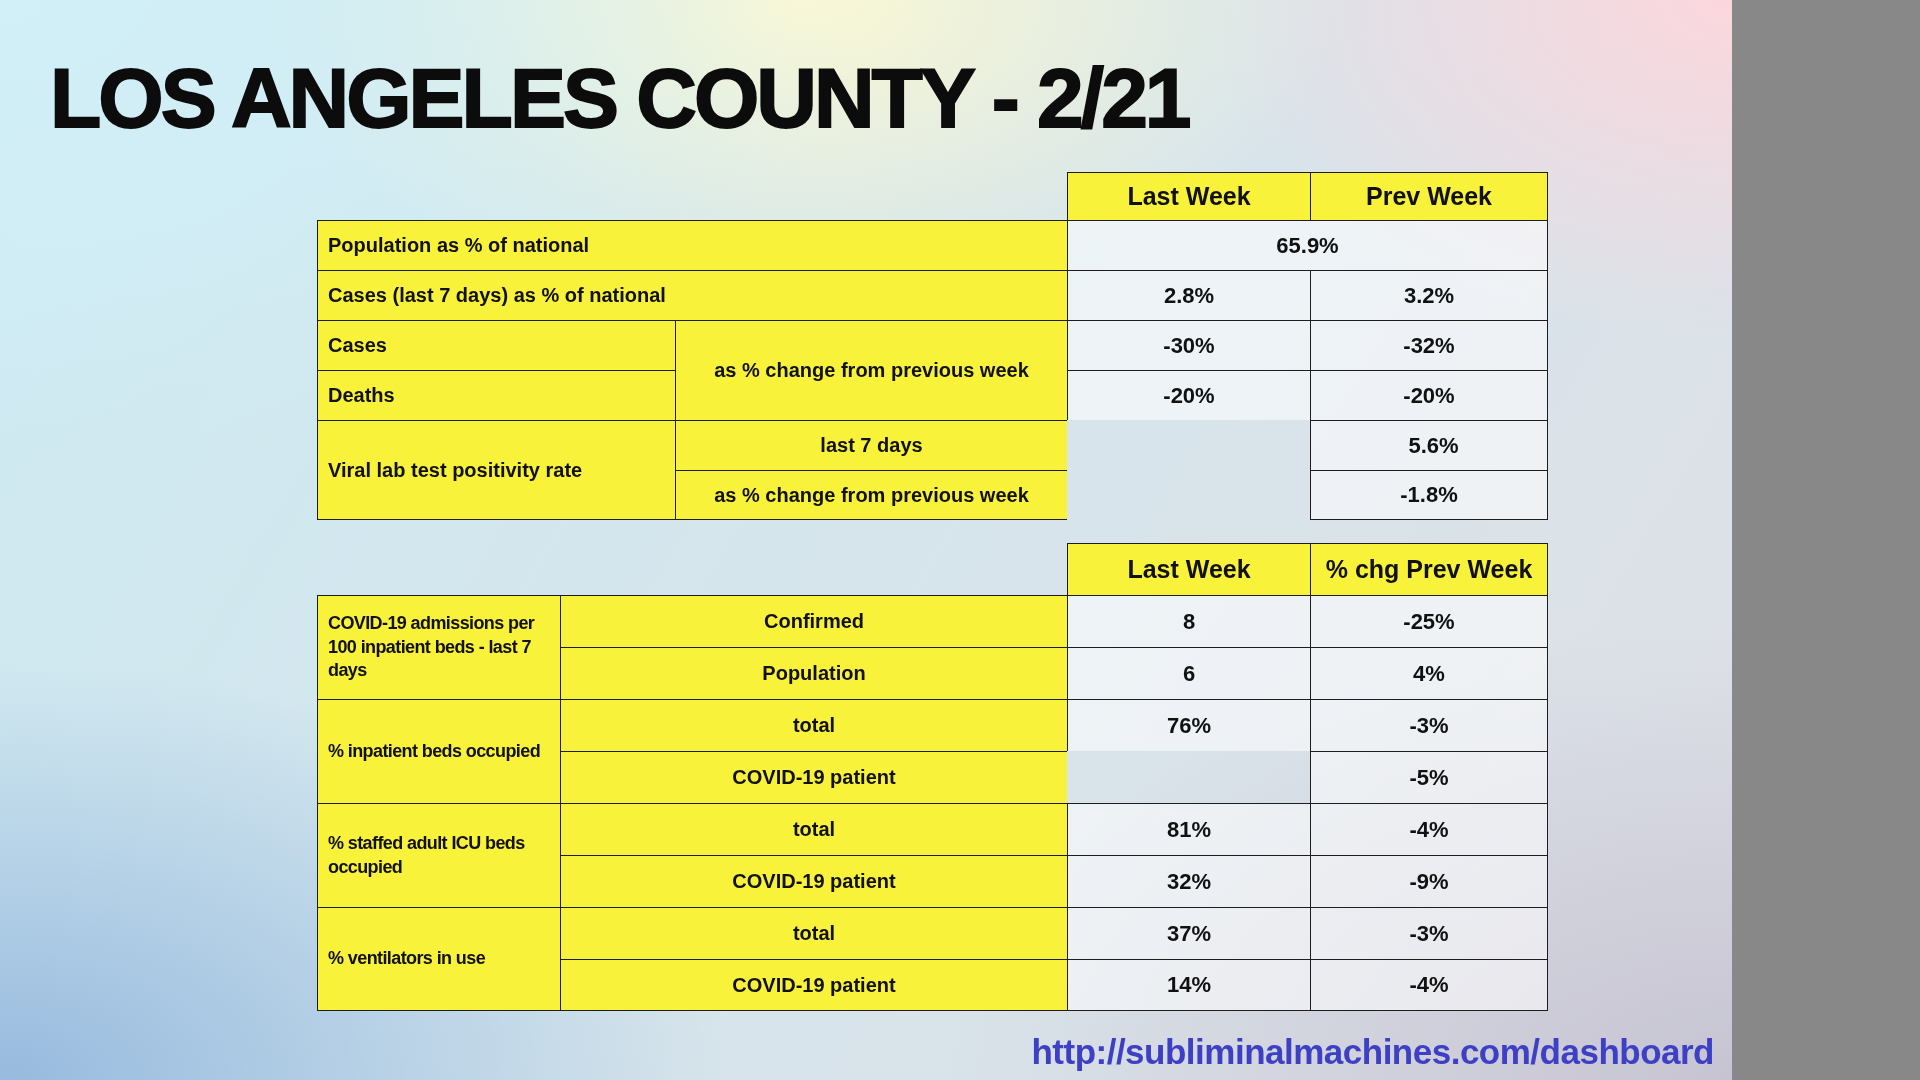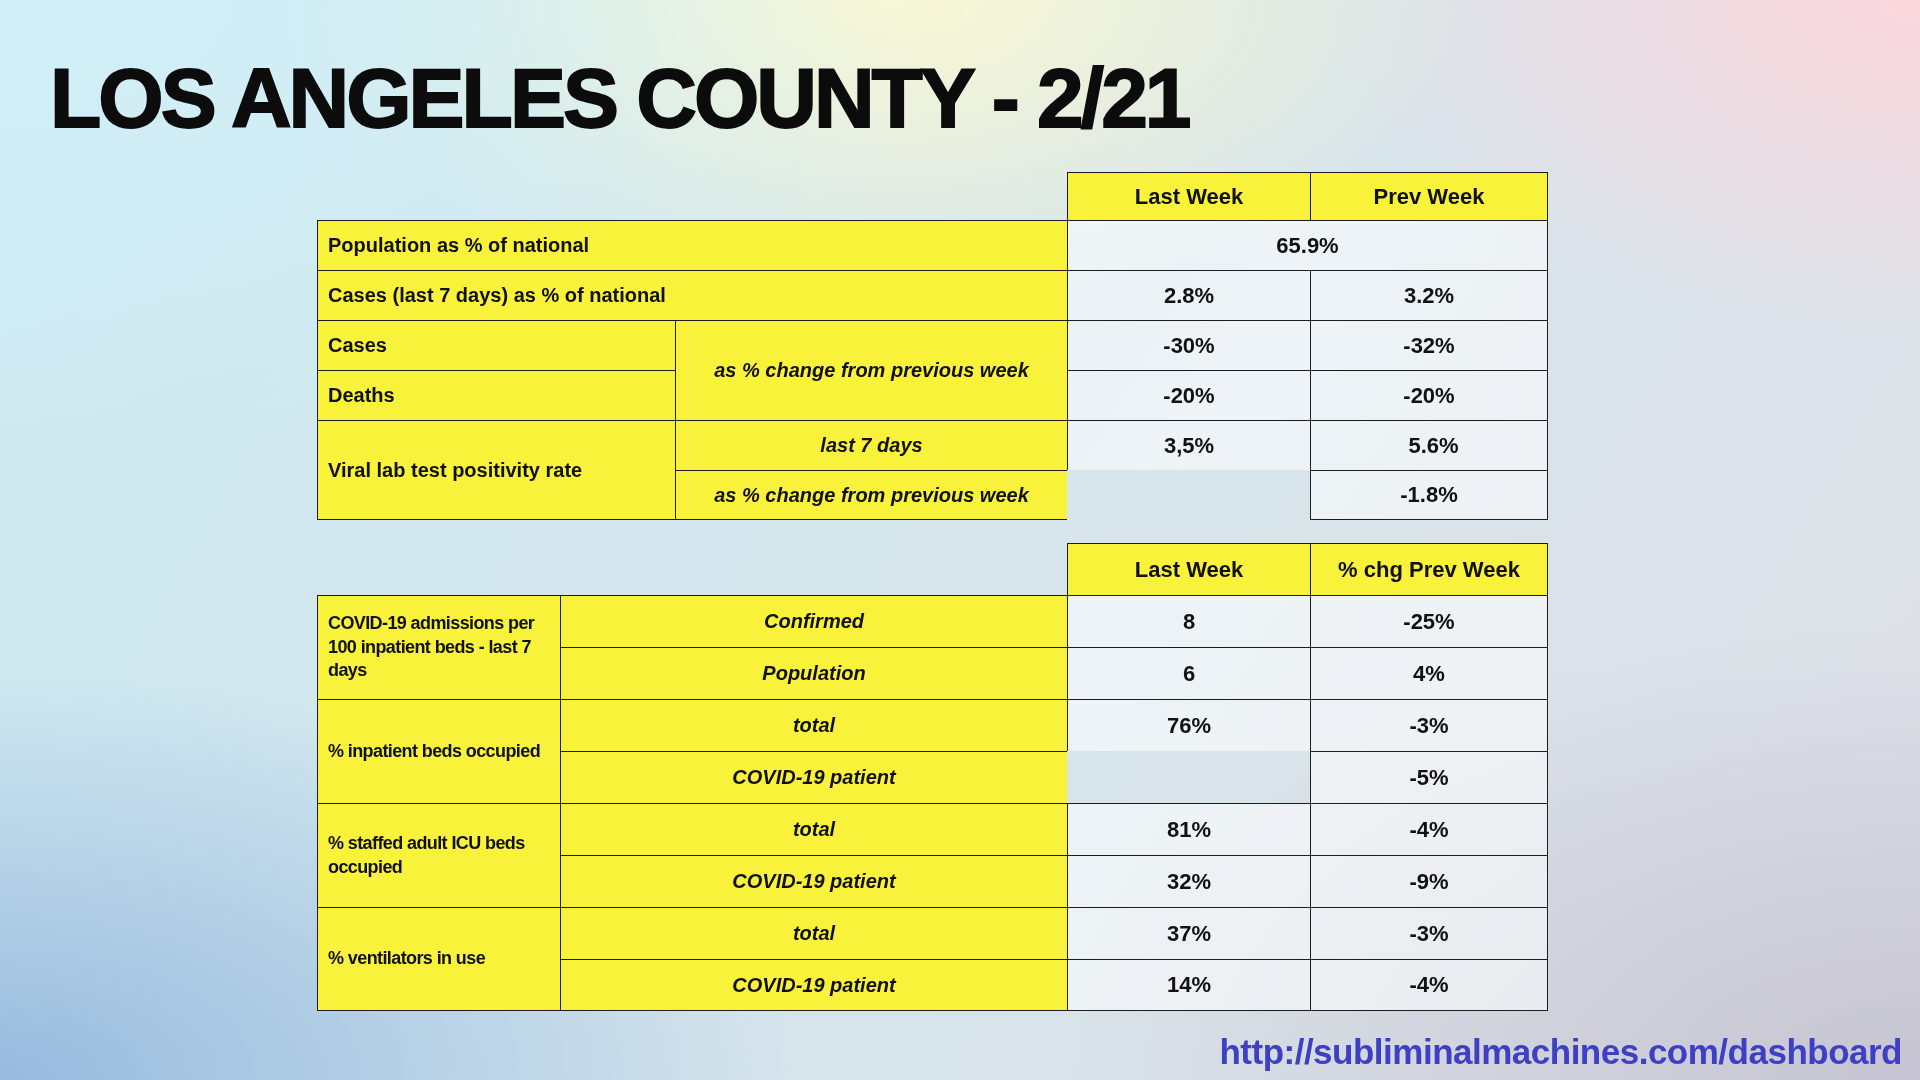--- a/index.html
+++ b/index.html
@@ -1,18 +1,18 @@
 <!DOCTYPE html>
 <html><head>
 <meta charset="utf-8">
 <style>
   html,body{margin:0;padding:0;}
   body{font-family:"Liberation Sans", sans-serif;background:#888;}
   .stage{
-    position:relative;width:1920px;height:1080px;overflow:hidden;color:#111;
+    position:relative;width:1732px;height:1080px;overflow:hidden;color:#111;
     background:
       radial-gradient(ellipse 70% 60% at 0% 0%,   rgba(210,240,248,1) 0%, rgba(210,240,248,0) 72%),
       radial-gradient(ellipse 45% 40% at 46% 0%,  rgba(253,249,210,.95) 0%, rgba(253,249,210,0) 70%),
       radial-gradient(ellipse 50% 50% at 100% 0%, rgba(251,215,221,1) 0%, rgba(251,215,221,0) 62%),
       radial-gradient(ellipse 60% 55% at 0% 100%, rgba(151,186,222,1) 0%, rgba(151,186,222,0) 70%),
       radial-gradient(ellipse 65% 60% at 100% 100%, rgba(198,196,210,1) 0%, rgba(198,196,210,0) 70%),
       linear-gradient(120deg,#cdeaf2 0%,#dfe0e6 100%);
   }
   .title{
     position:absolute;left:50px;top:56px;
@@ -22,22 +22,22 @@
   .grid-table{position:absolute;display:grid;}
   #t1{left:317px;top:172px;grid-template-columns:358px 392px 243px 238px;grid-template-rows:48px repeat(6,50px);}
   #t2{left:317px;top:543px;grid-template-columns:243px 507px 243px 238px;grid-template-rows:repeat(9,52px);}
   .cell{
     box-sizing:border-box;border:0 solid #1d1d1d;border-left-width:1.5px;border-top-width:1.5px;
     display:flex;align-items:center;font-weight:bold;font-size:20px;line-height:1.25;
   }
   .cell.r{border-right-width:1.5px;}
   .cell.b{border-bottom-width:1.5px;}
   .lab{background:#F9F23A;justify-content:flex-start;text-align:left;padding:4px 8px 4px 10px;}
-  .sub{background:#F9F23A;justify-content:center;text-align:right;padding:2px 6px;font-style:italic;}
-  .hdr{background:#F9F23A;justify-content:center;text-align:center;font-size:22px;}
+  .sub{background:#F9F23A;justify-content:center;text-align:right;padding:2px 6px;}
+  .hdr{background:#F9F23A;justify-content:center;text-align:center;font-size:25px;}
   .val{background:rgba(255,255,255,0.55);justify-content:center;text-align:center;font-size:22px;}
   #t2 .lab{font-size:18px;letter-spacing:-0.6px;line-height:1.3;}
   .url{
     position:absolute;right:18px;bottom:8px;font-size:35px;font-weight:bold;
     letter-spacing:-0.5px;color:#3D40C4;text-decoration:none;white-space:nowrap;
   }
   
   .t1-h1{grid-area:1/3;} .t1-h2{grid-area:1/4;}
   .t1-poplab{grid-area:2/1/3/3;} .t1-popval{grid-area:2/3/3/5;}
   .t1-cs7lab{grid-area:3/1/4/3;} .t1-cs7v1{grid-area:3/3;} .t1-cs7v2{grid-area:3/4;}
@@ -83,21 +83,20 @@
     <div class="cell sub t1-chg">as % change from previous week</div>
     <div class="cell val t1-casesv1">-30%</div>
     <div class="cell val t1-casesv2 r">-32%</div>
 
     <div class="cell lab t1-deathslab">Deaths</div>
     <div class="cell val t1-deathsv1">-20%</div>
     <div class="cell val t1-deathsv2 r">-20%</div>
 
     <div class="cell lab t1-poslab b">Viral lab test positivity rate</div>
     <div class="cell sub t1-l7">last 7 days</div>
-    <div class="cell val t1-l7v1">3,5%</div>
     <div class="cell val t1-l7v2 r">5.6%</div>
 
     <div class="cell sub t1-pc b">as % change from previous week</div>
     <div class="cell val t1-pcv2 r b">-1.8%</div>
   </div>
 
   <div class="grid-table" id="t2">
     <div class="cell hdr t2-h1">Last Week</div>
     <div class="cell hdr t2-h2 r">% chg Prev Week</div>
 

